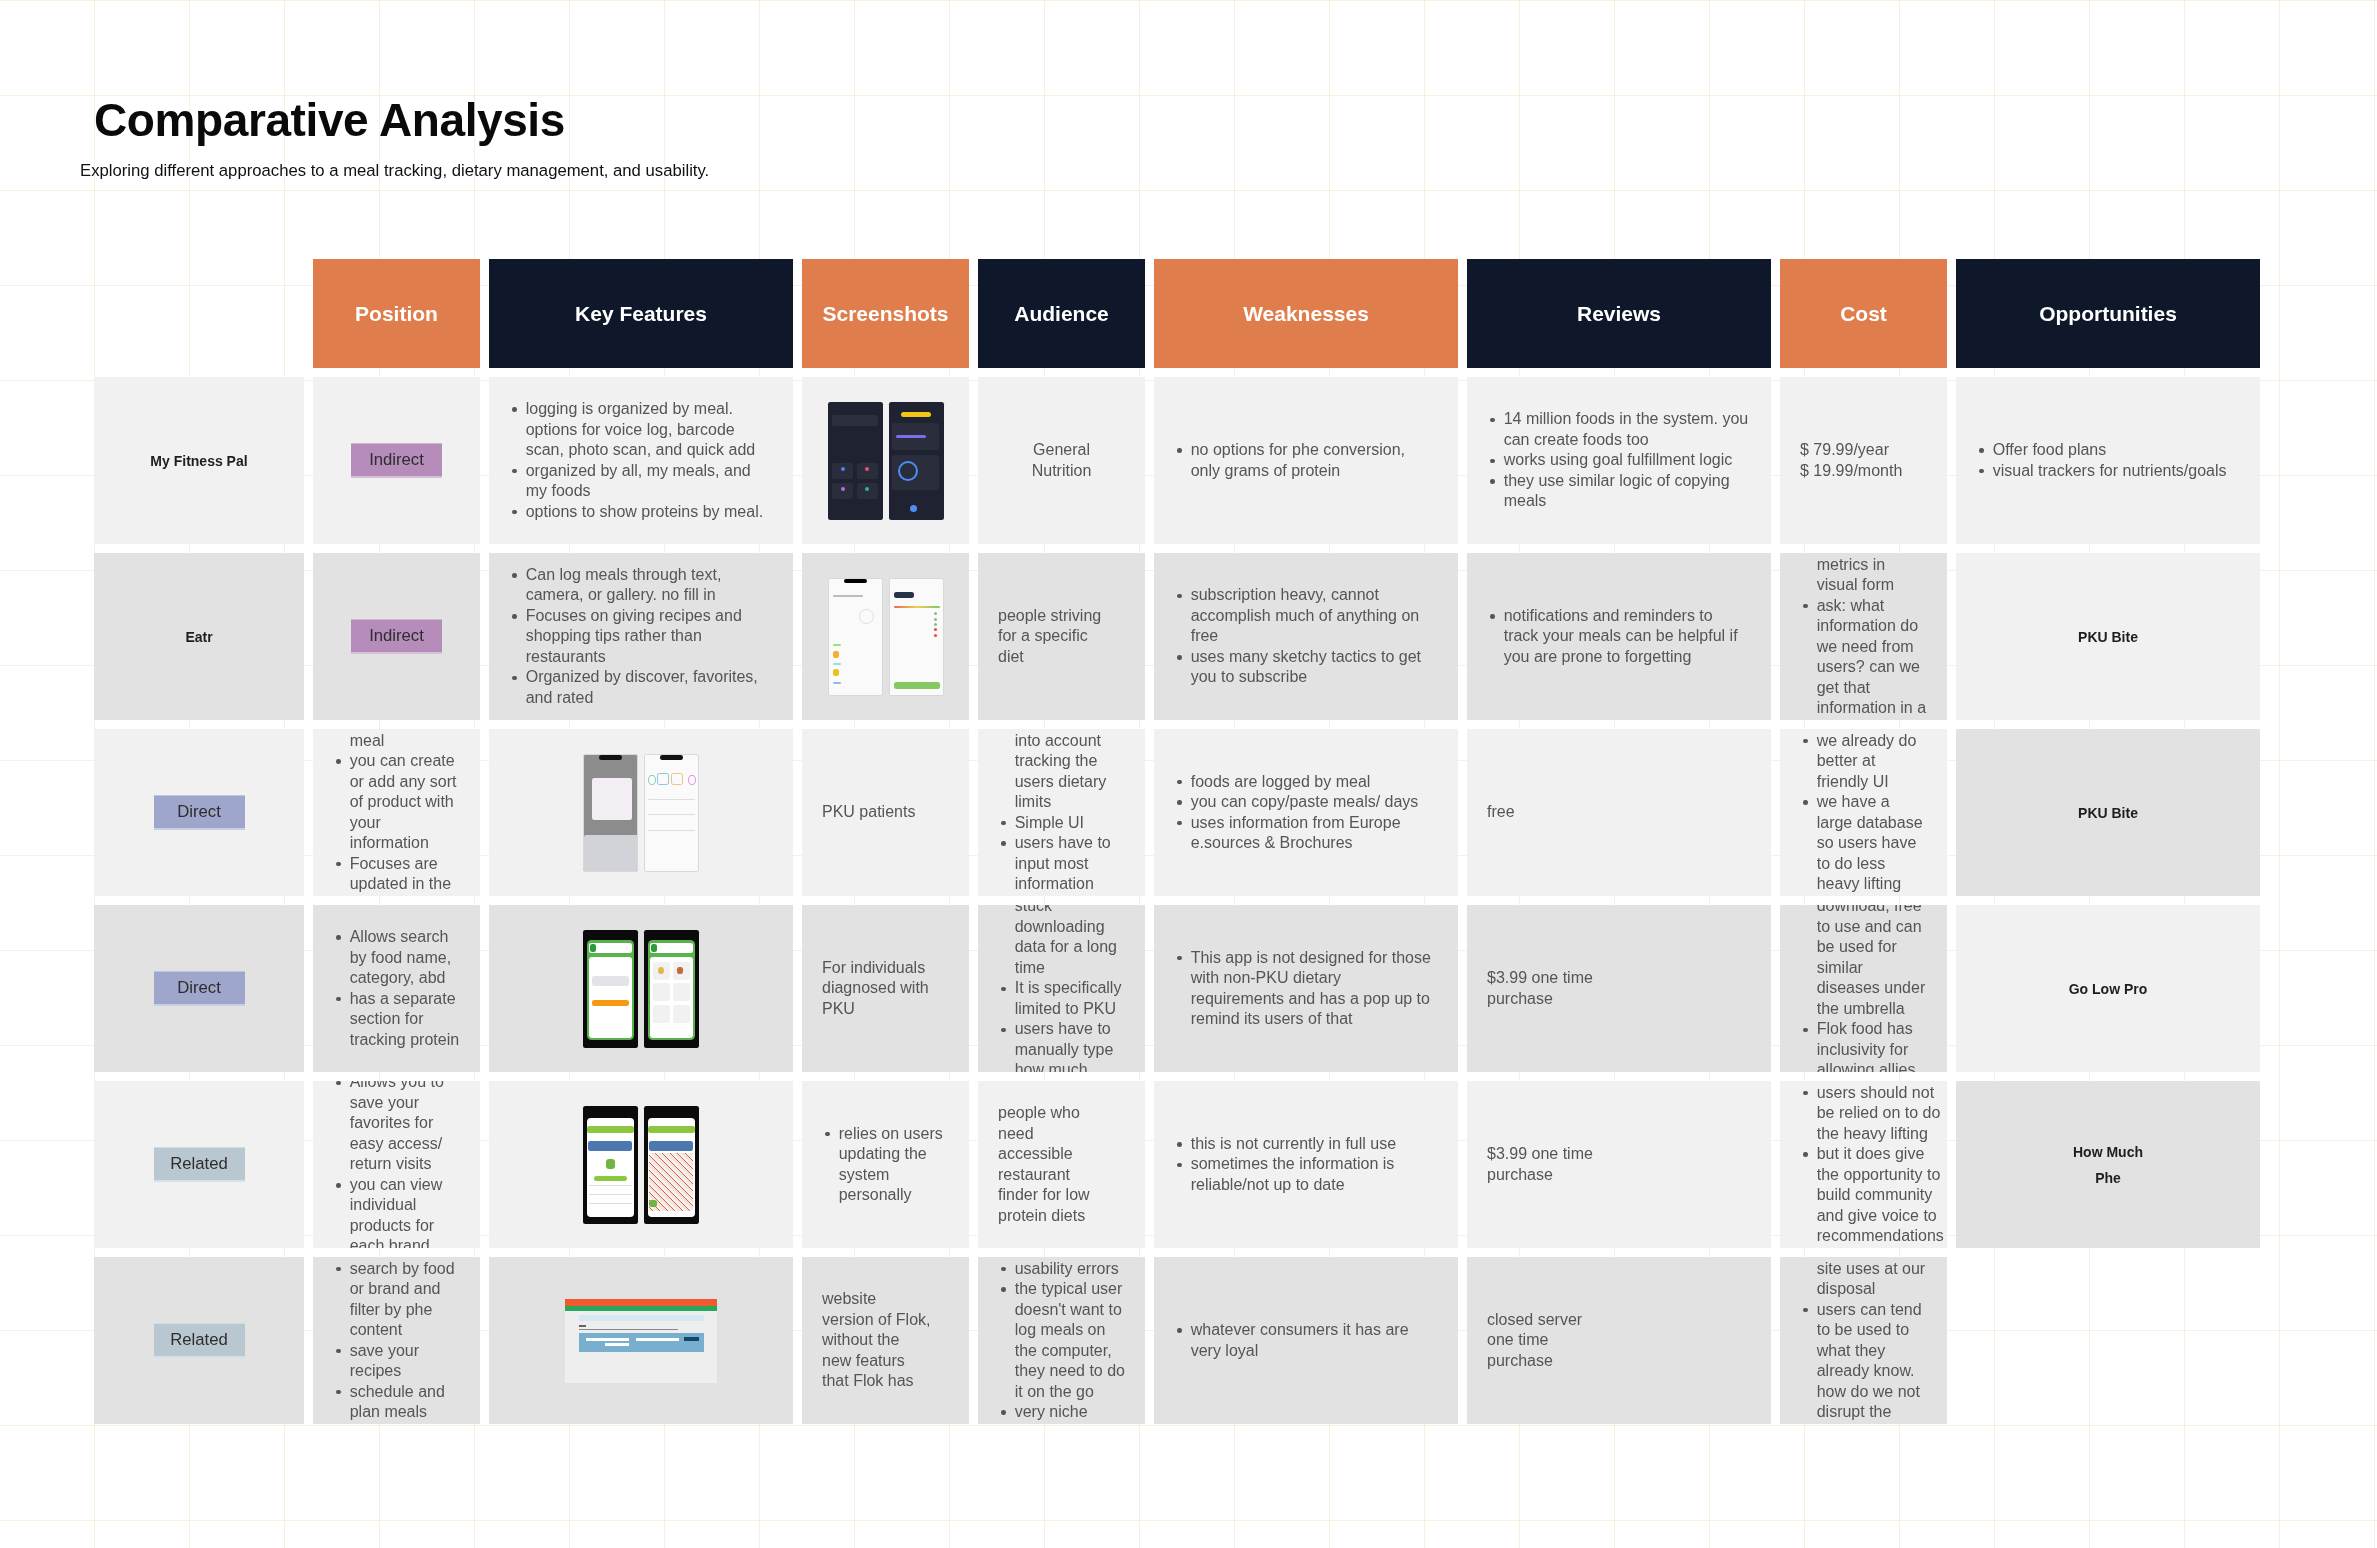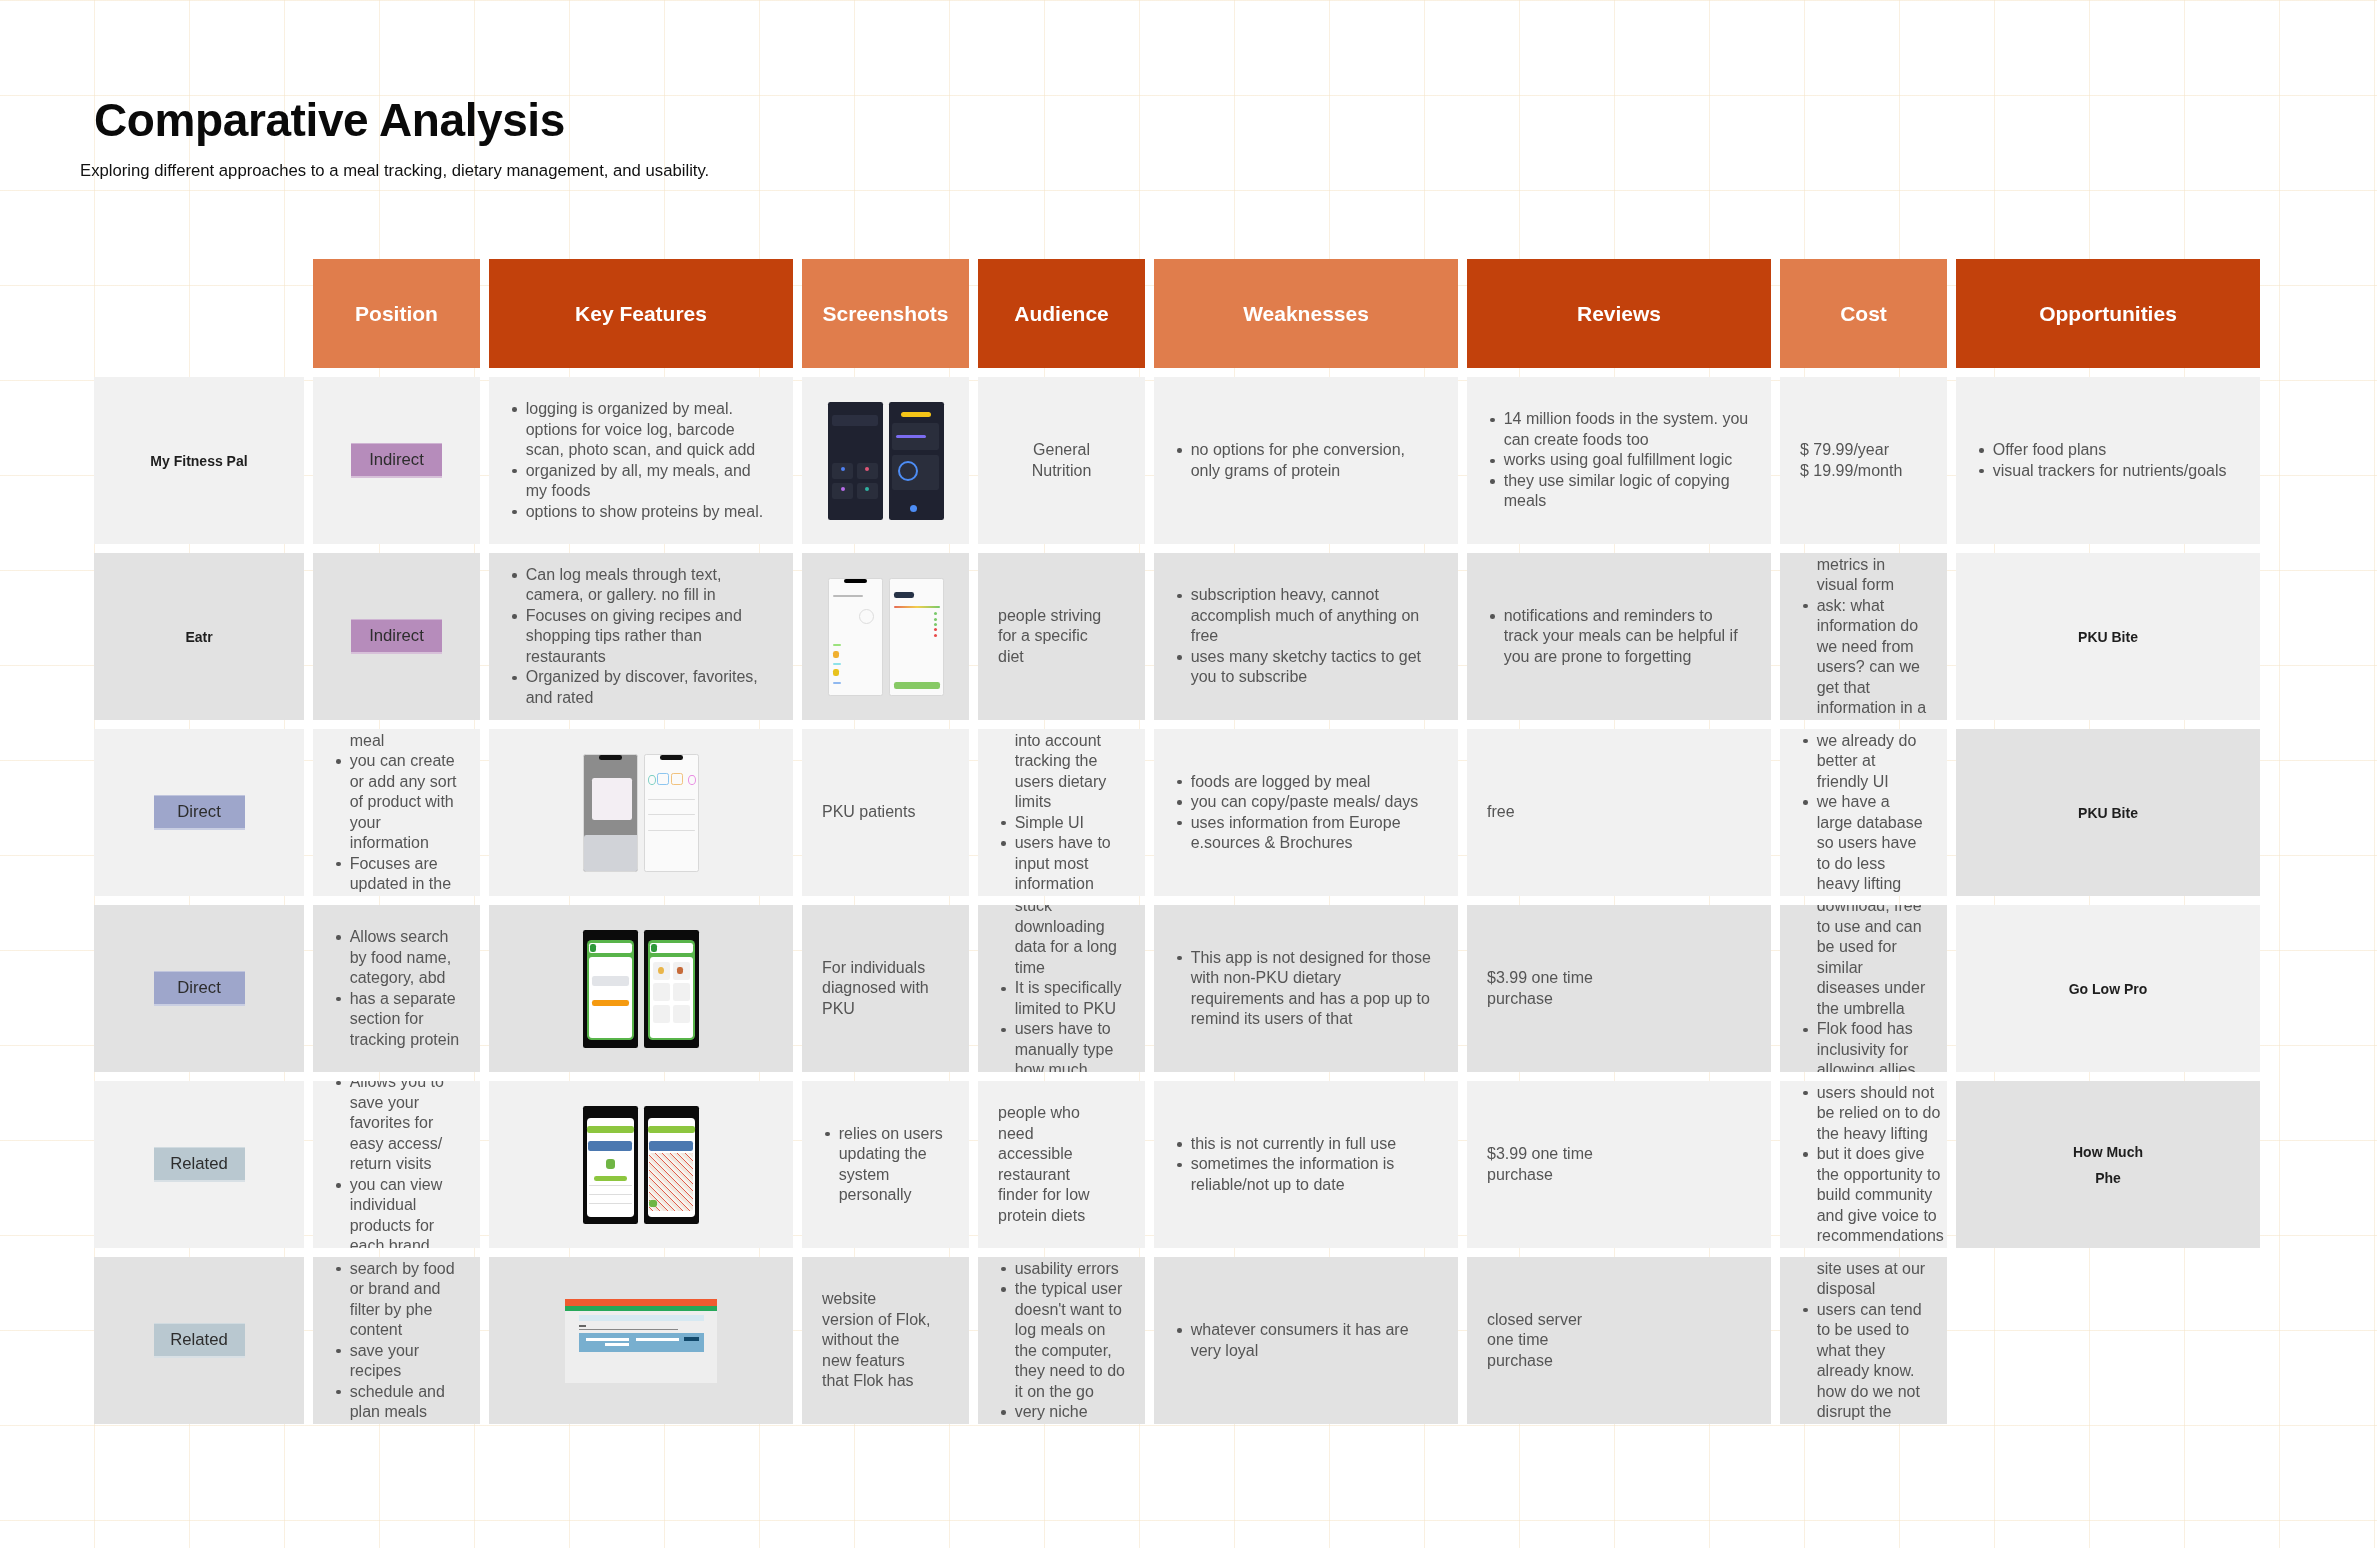--- a/index.html
+++ b/index.html
@@ -35,21 +35,21 @@
     display: grid;
     grid-template-columns: 210px 167px 304px 167px 167px 304px 304px 167px 304px;
     grid-template-rows: 109px repeat(6, 167px);
     column-gap: 9px; row-gap: 9px;
   }
   .hdr {
     display: flex; align-items: center; justify-content: center;
     color: #fff; font-size: 21px; font-weight: 700;
   }
   .hdr.orange { background: #e07d4c; }
-  .hdr.teal { background: #c2410c; }
+  .hdr.teal { background: #0f172a; }
   .hdr.blank { background: transparent; }
   .cell {
     display: flex; align-items: center;
     font-size: 16px; line-height: 20.5px; color: #555;
     padding: 0 20px;
     overflow: hidden;
   }
   .row-light .cell, .cell.light { background: #f1f1f1; }
   .cell.dark { background: #e2e2e2; }
   .cell.center { justify-content: center; text-align: center; }

